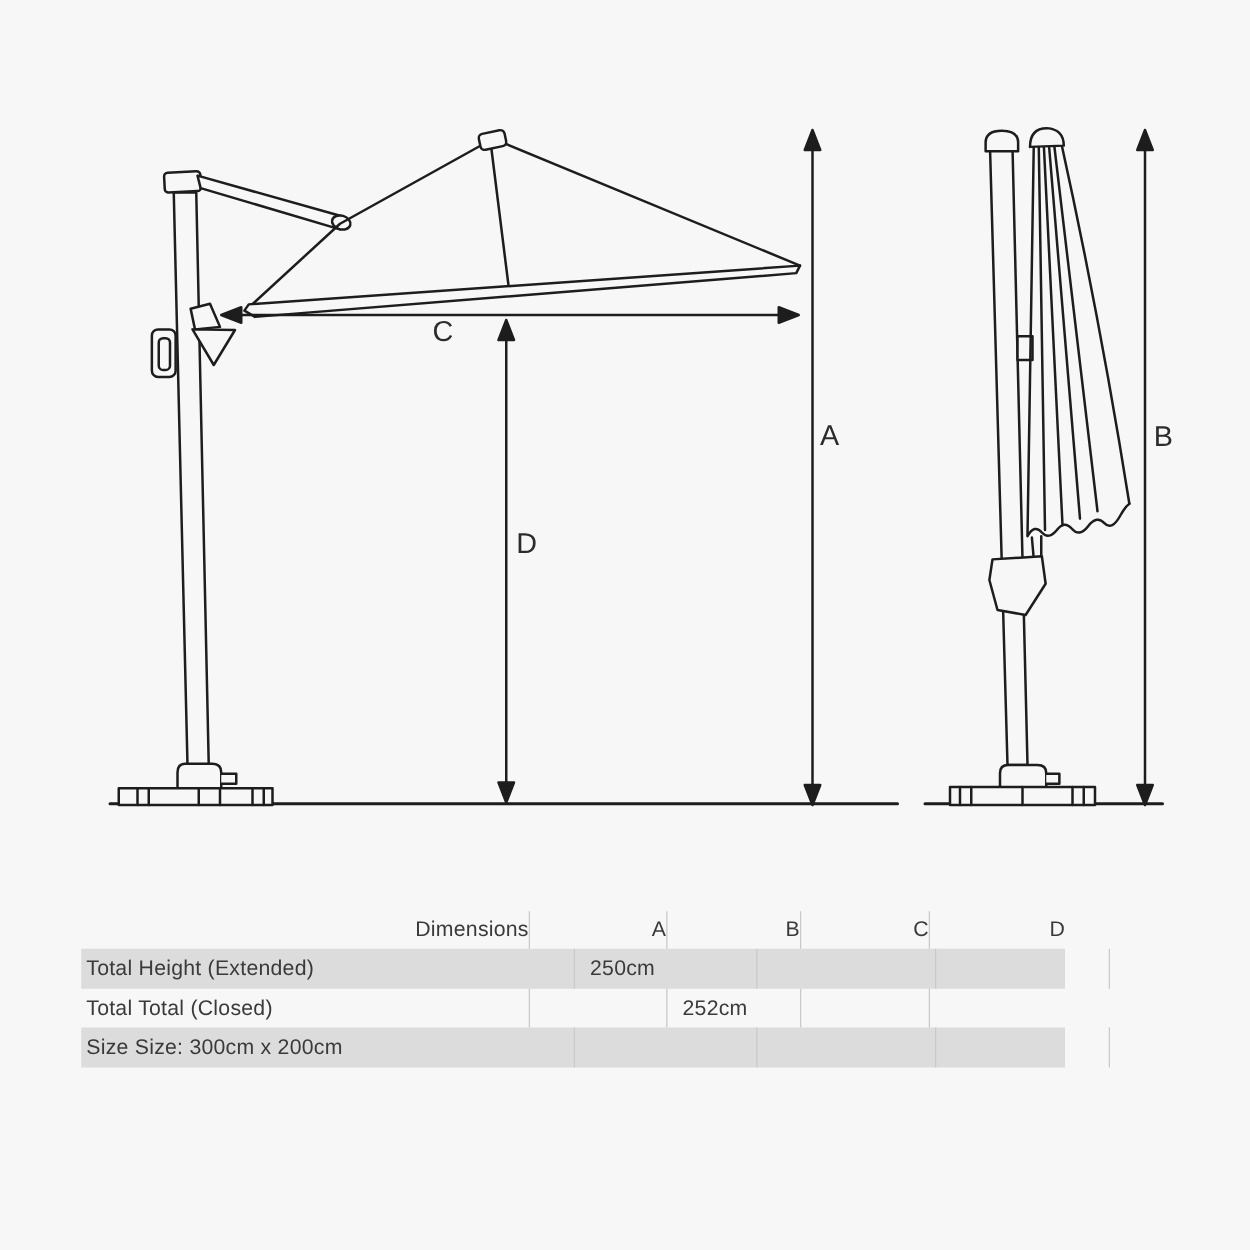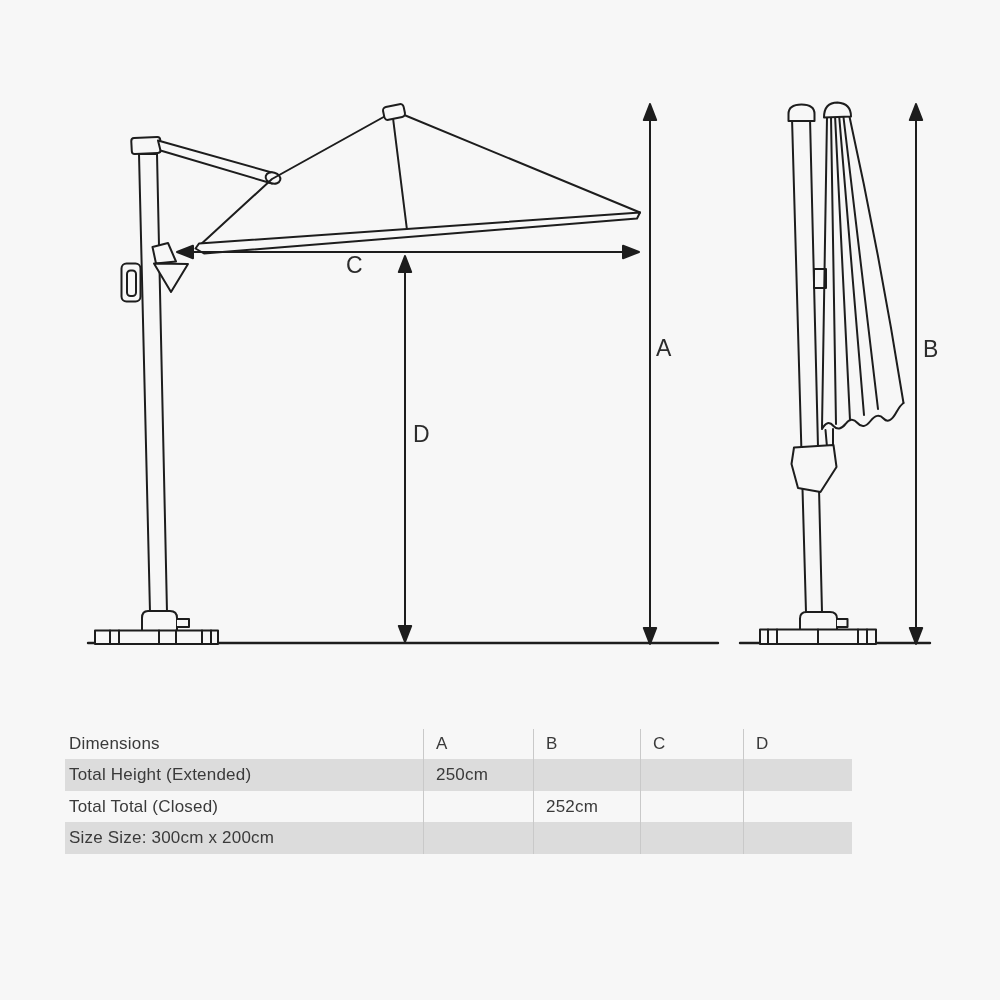--- a/index.html
+++ b/index.html
@@ -11,22 +11,22 @@
   .dim-label{font-family:"Liberation Sans",sans-serif;font-size:23px;fill:#2c2c2c;}
   
   .dims-table{
     position:absolute;left:65px;top:729px;width:787px;
     color:#3a3a3a;font-size:17px;letter-spacing:.2px;
   }
   .t-row{
     display:grid;grid-template-columns:358px 110px 107px 103px 109px;
     height:31.5px;line-height:31.5px;
   }
-  .t-row.header{height:30px;line-height:30px;}
-  .t-row.shaded{background:#dcdcdc;}
+  .t-row.header{height:30px;line-height:30px;text-align:right;}
+  .t-row.shaded{background:#dcdcdc;gap:36px;}
   .t-cell{white-space:nowrap;overflow:visible;}
   .t-cell.label{padding-left:4px;}
   .t-cell.val{border-left:1.5px solid #c9c9c9;padding-left:12px;}
 </style>
 </head>
 <body>
 
 <div class="screen">
 
   <svg class="diagram-svg" width="1000" height="720" viewBox="0 0 1000 720">

